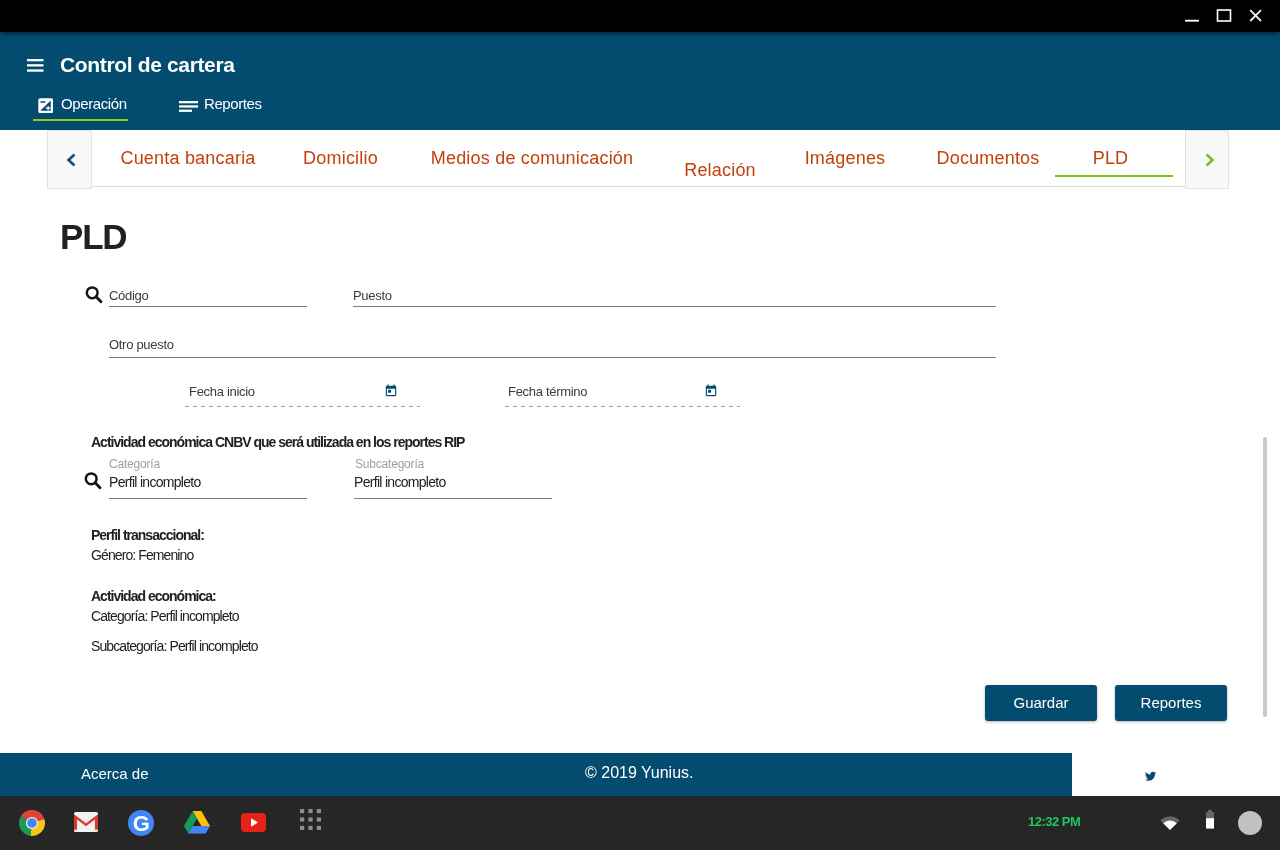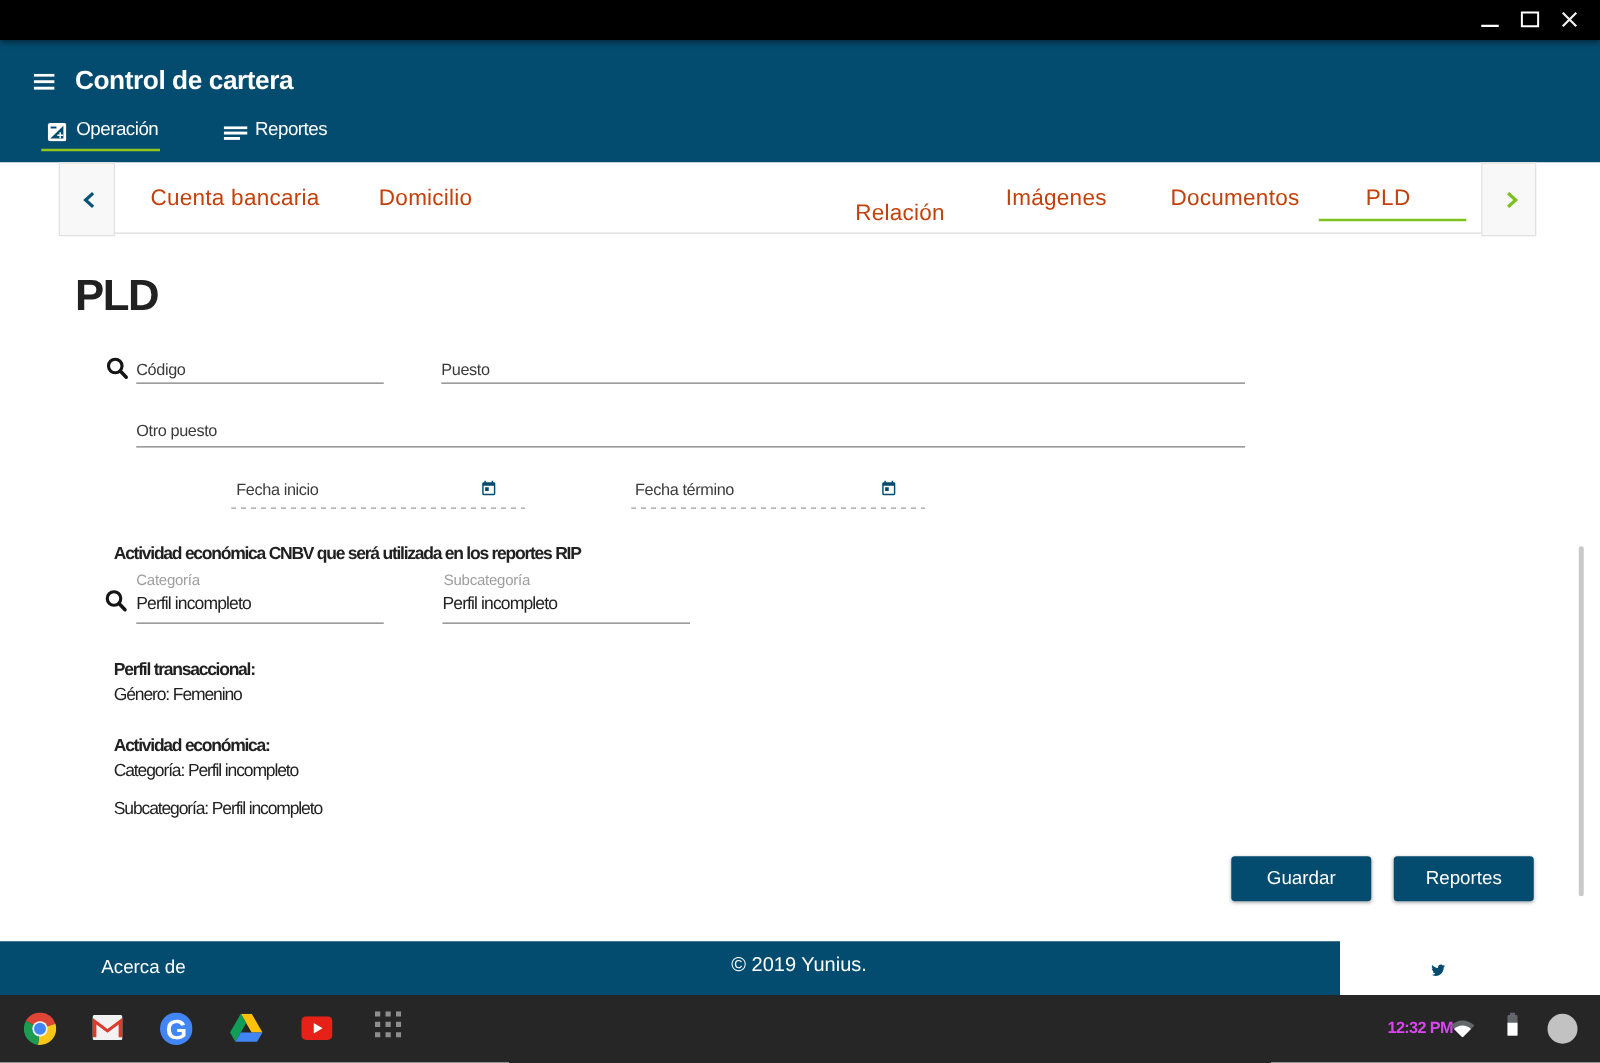--- a/index.html
+++ b/index.html
@@ -43,21 +43,21 @@
       box-shadow:0 1px 3px rgba(0,0,0,.3); }
 
   
   #sbar { position:absolute; left:1263px; top:437px; width:4px; height:280px; background:#c9c9c9; border-radius:2px; }
 
   
   #footer { position:absolute; left:0; top:753px; width:1072px; height:43px; background:#044c6f; color:#fff; }
 
   
   #shelf { position:absolute; left:0; top:796px; width:1280px; height:54px; background:#262626; }
-  #clock { position:absolute; left:1110px; top:18px; color:#d946ef; font-size:13px; font-weight:bold; letter-spacing:-0.5px; }
+  #clock { position:absolute; left:1028px; top:18px; color:#22c55e; font-size:13px; font-weight:bold; letter-spacing:-0.5px; }
 </style>
 </head>
 <body>
 
 <div id="titlebar">
   <svg width="1280" height="32" viewBox="0 0 1280 32">
     <rect x="1185" y="19.8" width="14" height="1.8" fill="#fff"></rect>
     <rect x="1217.5" y="10" width="13" height="11" fill="none" stroke="#fff" stroke-width="1.6"></rect>
     <path d="M1250.2 10.2 L1261 21 M1261 10.2 L1250.2 21" stroke="#efefef" stroke-width="1.8"></path>
   </svg>
@@ -95,20 +95,21 @@
     </svg>
   </div>
   <div class="navbox" style="left:1185px;width:43.5px;">
     <svg style="position:absolute;left:19px;top:22px" width="10" height="14" viewBox="0 0 10 14">
       <path d="M1.5 1.5 L7.5 7 L1.5 12.5" stroke="#7cbf1e" stroke-width="2.6" fill="none"></path>
     </svg>
   </div>
   <div id="tabrow">
     <div class="tab" style="left:97px;">Cuenta bancaria</div>
     <div class="tab" style="left:249.5px;">Domicilio</div>
+    <div class="tab" style="left:441px;">Medios de comunicación</div>
     <div class="tab" style="left:629px;margin-top:12px;">Relación</div>
     <div class="tab" style="left:897px;">Documentos</div>
     <div class="tab" style="left:754px;">Imágenes</div>
     <div class="tab" style="left:1019.5px;">PLD</div>
     <div id="pldline"></div>
   </div>
 </div>
 
 <div id="heading">PLD</div>
 

